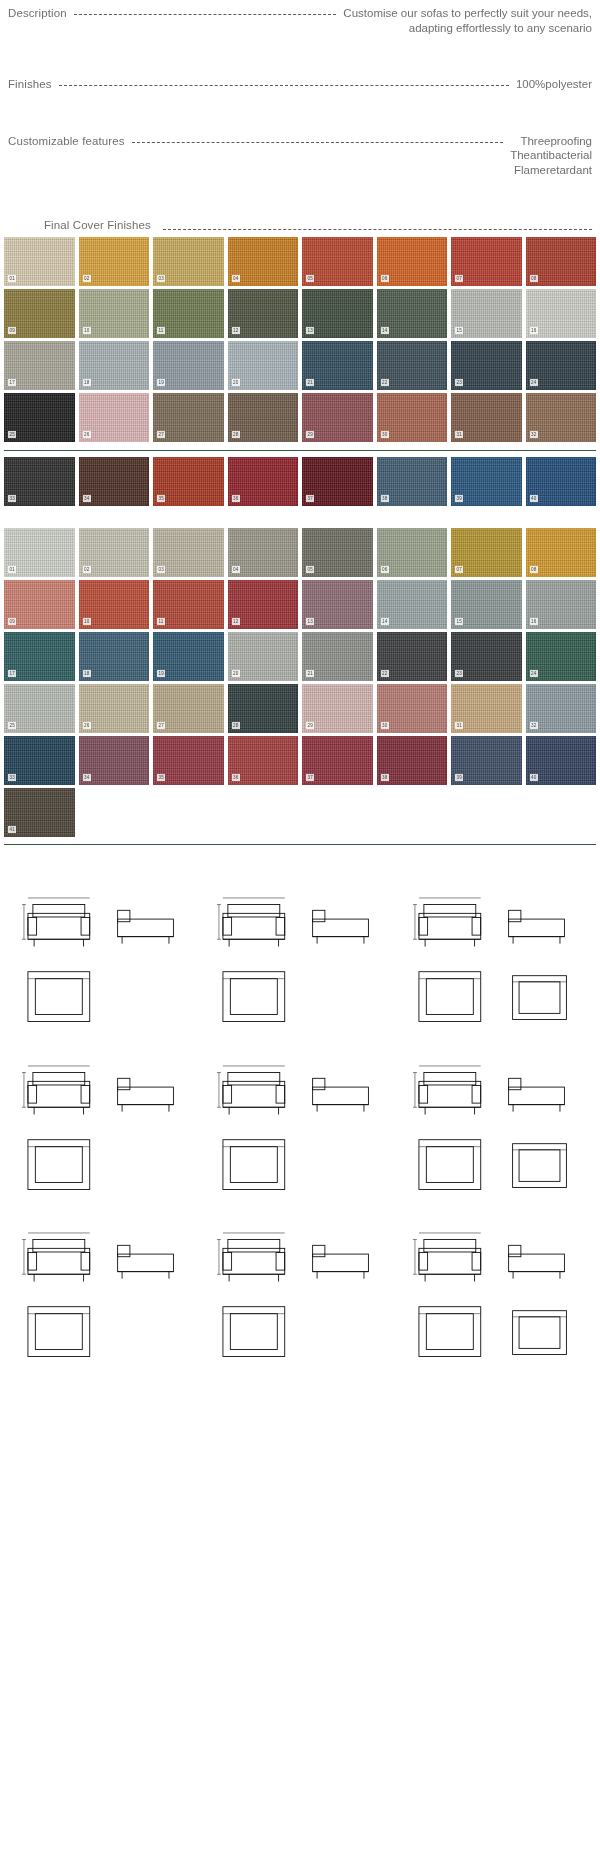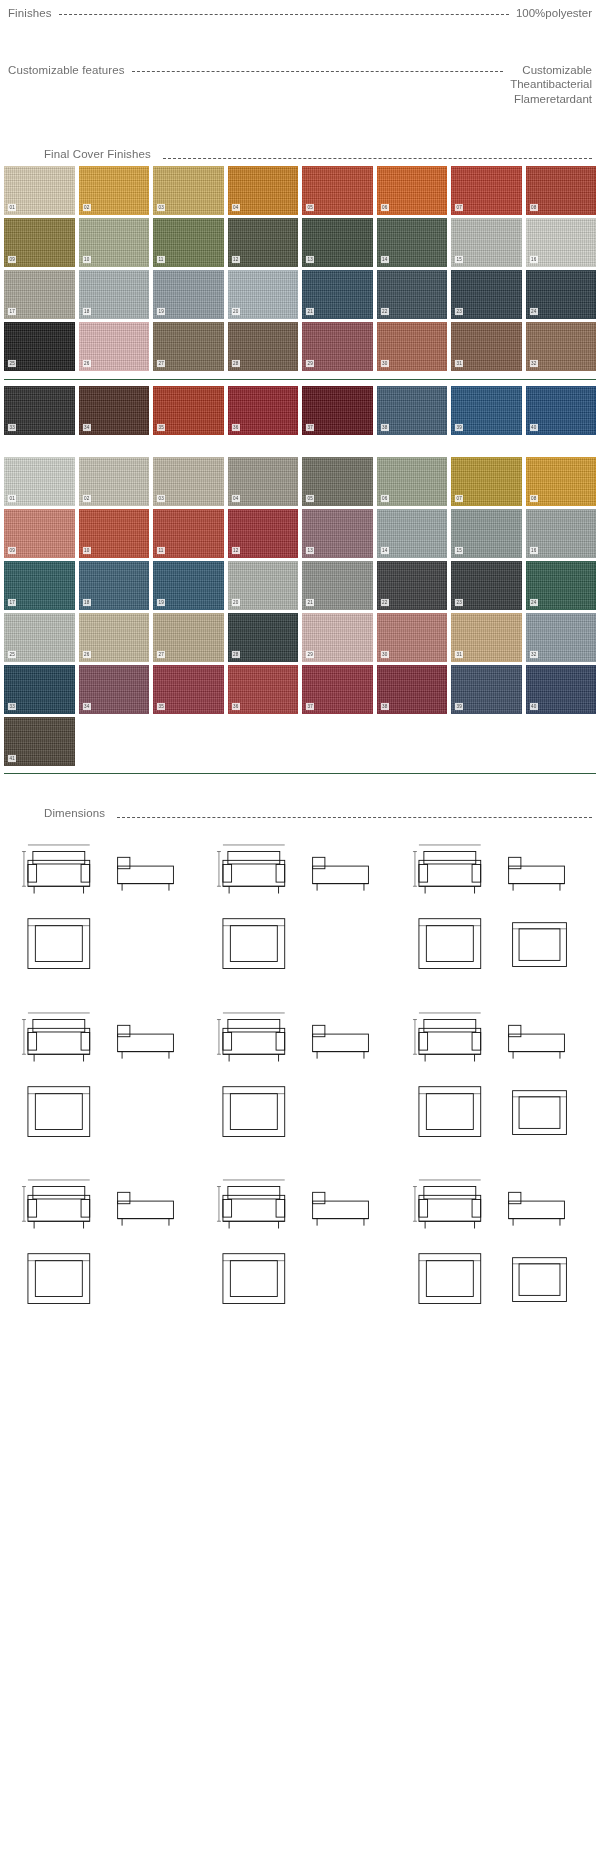--- a/index.html
+++ b/index.html
@@ -140,35 +140,43 @@
   .cad-cell svg { width:100%; height:100%; display:block; }
   .spacer-md { height:26px; }
 </style>
 </head>
 <body>
 
 <div class="page">
 
   <div class="spec-table">
 
+    <div class="spec-row">
+      <div class="spec-label">Description</div>
+      <div class="spec-dots"></div>
+      <div class="spec-value">
+        <span class="ln">Customise our sofas to perfectly suit your needs,</span>
+        <span class="ln">adapting effortlessly to any scenario</span>
+      </div>
+    </div>
 
     <div class="spec-row">
       <div class="spec-label">Finishes</div>
       <div class="spec-dots"></div>
       <div class="spec-value">
         <span class="ln">100%polyester</span>
       </div>
     </div>
 
 
     <div class="spec-row compact">
       <div class="spec-label">Customizable features</div>
       <div class="spec-dots"></div>
       <div class="spec-value">
-        <span class="ln">Customizable</span>
+        <span class="ln">Threeproofing</span>
         <span class="ln">Theantibacterial</span>
         <span class="ln">Flameretardant</span>
       </div>
     </div>
 
   </div>
 
   <div class="sec-head">
     <div class="t">Final Cover Finishes</div>
     <div class="rule"></div>
@@ -503,24 +511,20 @@
       </div>
       <div class="swatch" style="background-color: rgb(74, 66, 54);">
         <span class="tex"></span>
         <span class="num">41</span>
       </div>
     </div>
 
   <hr class="grid-divider">
     <div class="spacer-md"></div>
 
-  <div class="sec-head">
-    <div class="t">Dimensions</div>
-    <div class="rule"></div>
-  </div>
 
   <div class="dims-wrap">
     <div class="cad-grid" id="cadgrid">
         <div class="cad-cell">
           <svg viewBox="0 0 190 150" preserveAspectRatio="xMidYMid meet">
             <g>
               <rect fill="none" stroke="#111" stroke-width="0.9" x="18" y="25.439999999999998" width="62" height="26"></rect>
               <rect fill="none" stroke="#111" stroke-width="0.9" x="22.96" y="16.6" width="52.08" height="12.48"></rect>
               <rect fill="none" stroke="#111" stroke-width="0.9" x="18" y="29.6" width="8.680000000000001" height="17.68"></rect>
               <rect fill="none" stroke="#111" stroke-width="0.9" x="71.32" y="29.6" width="8.680000000000001" height="17.68"></rect>

